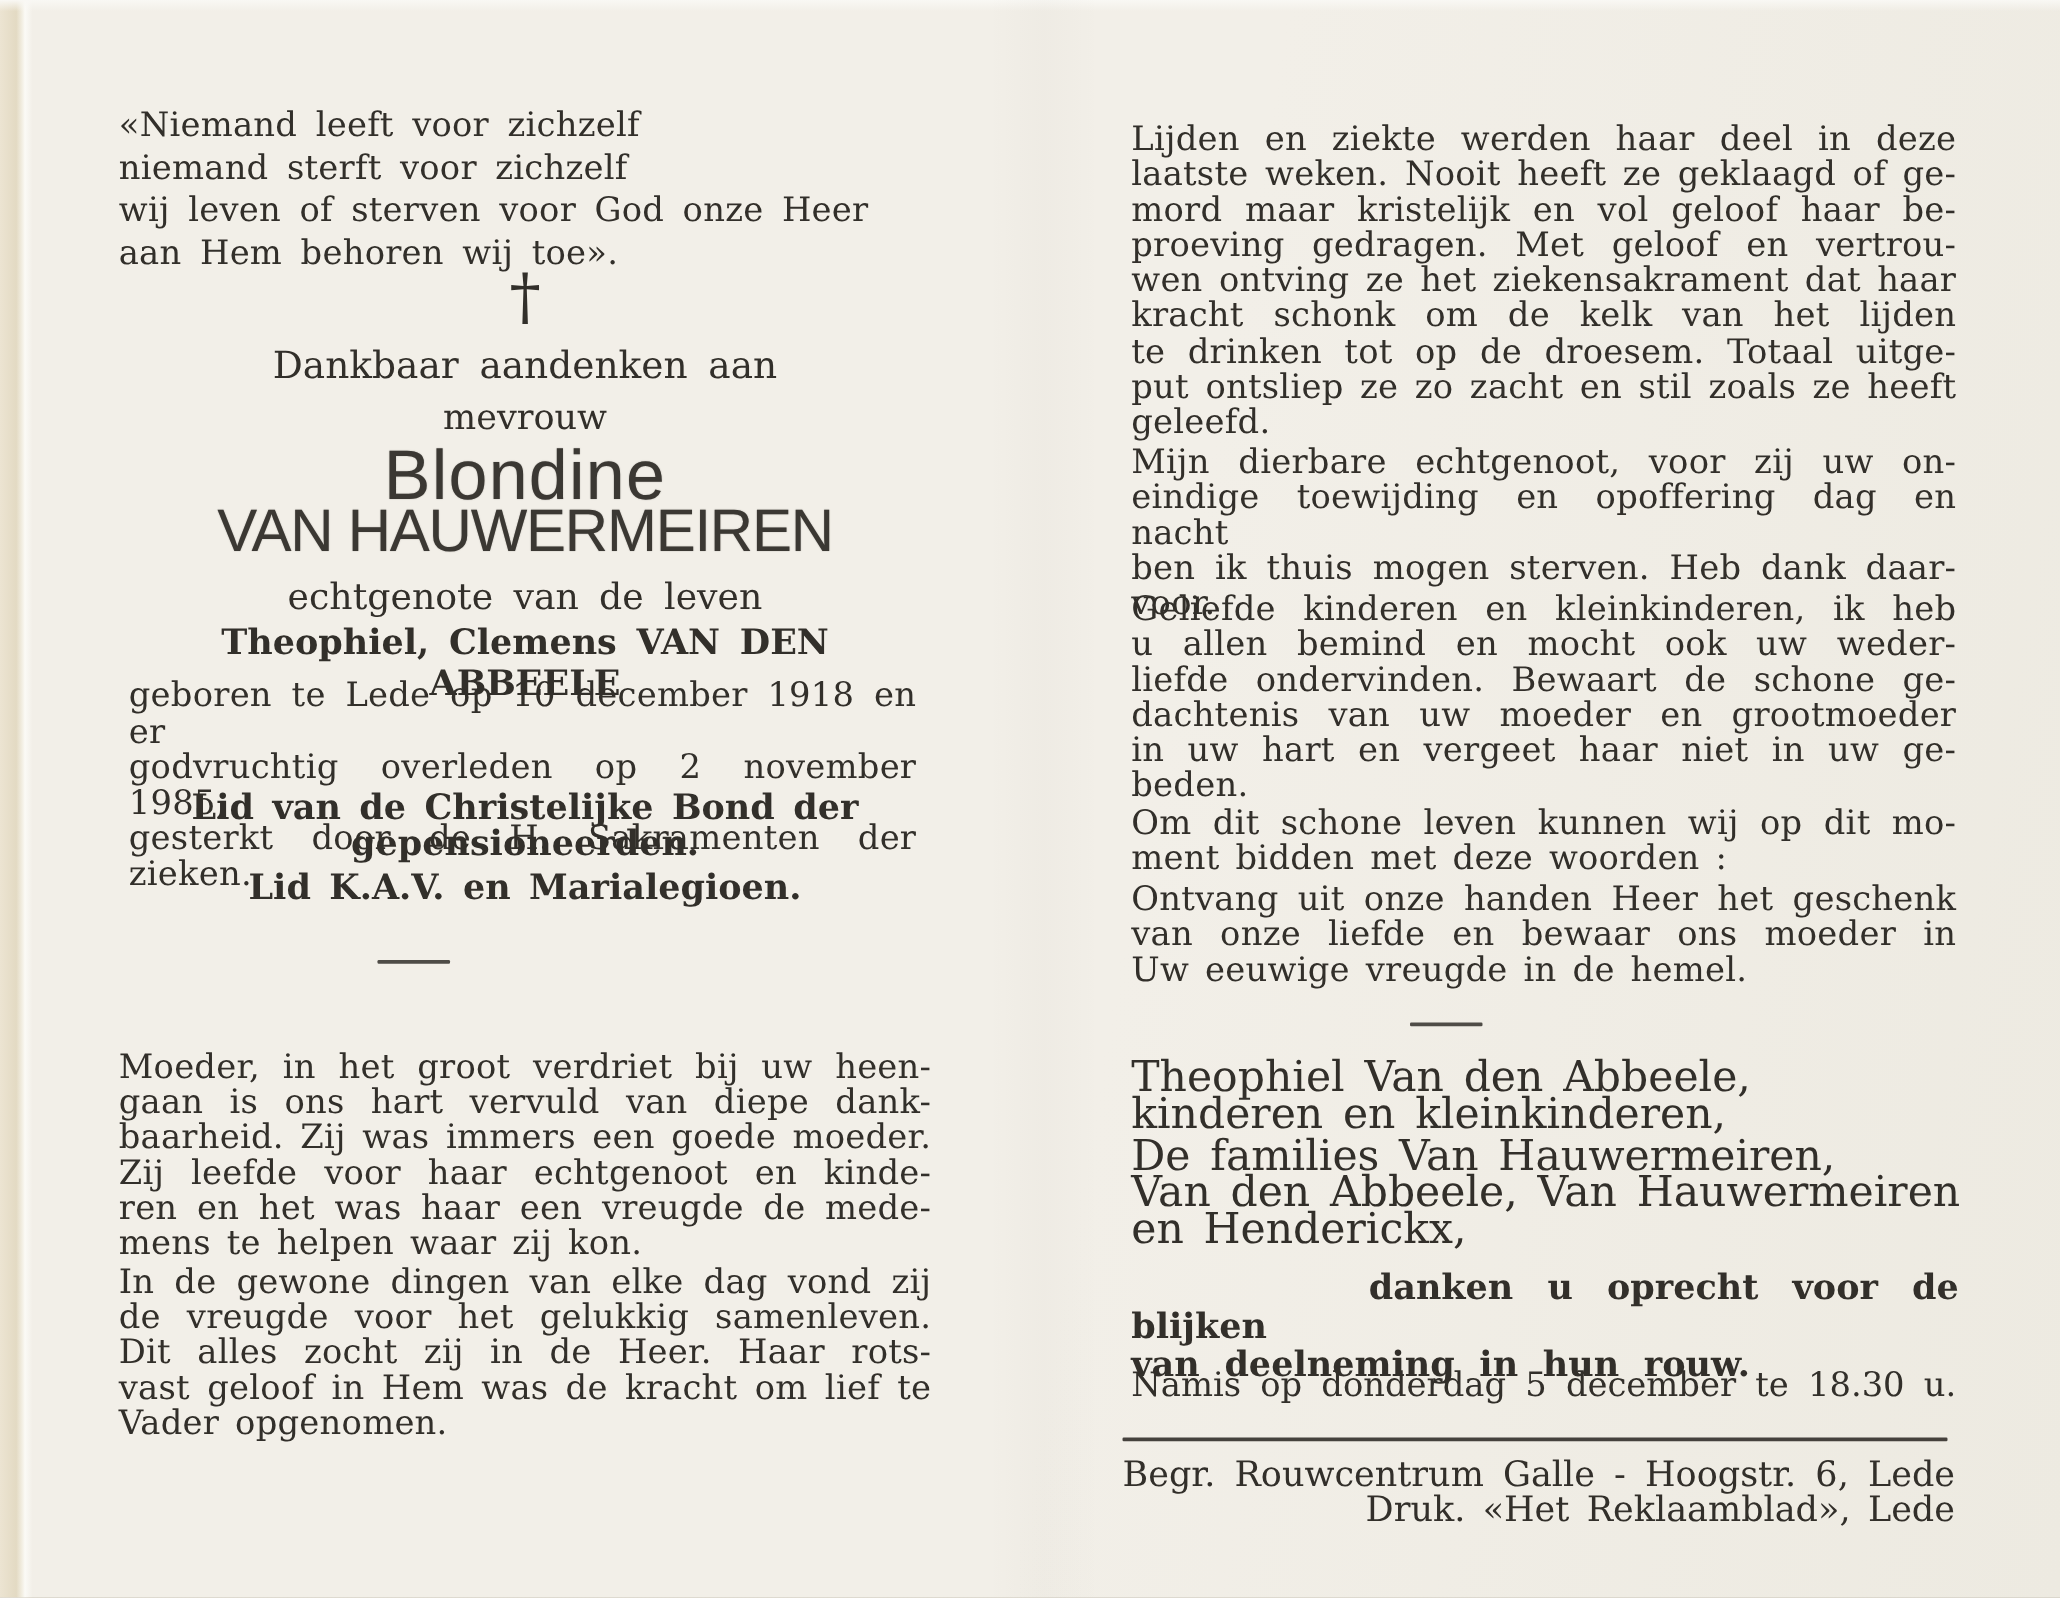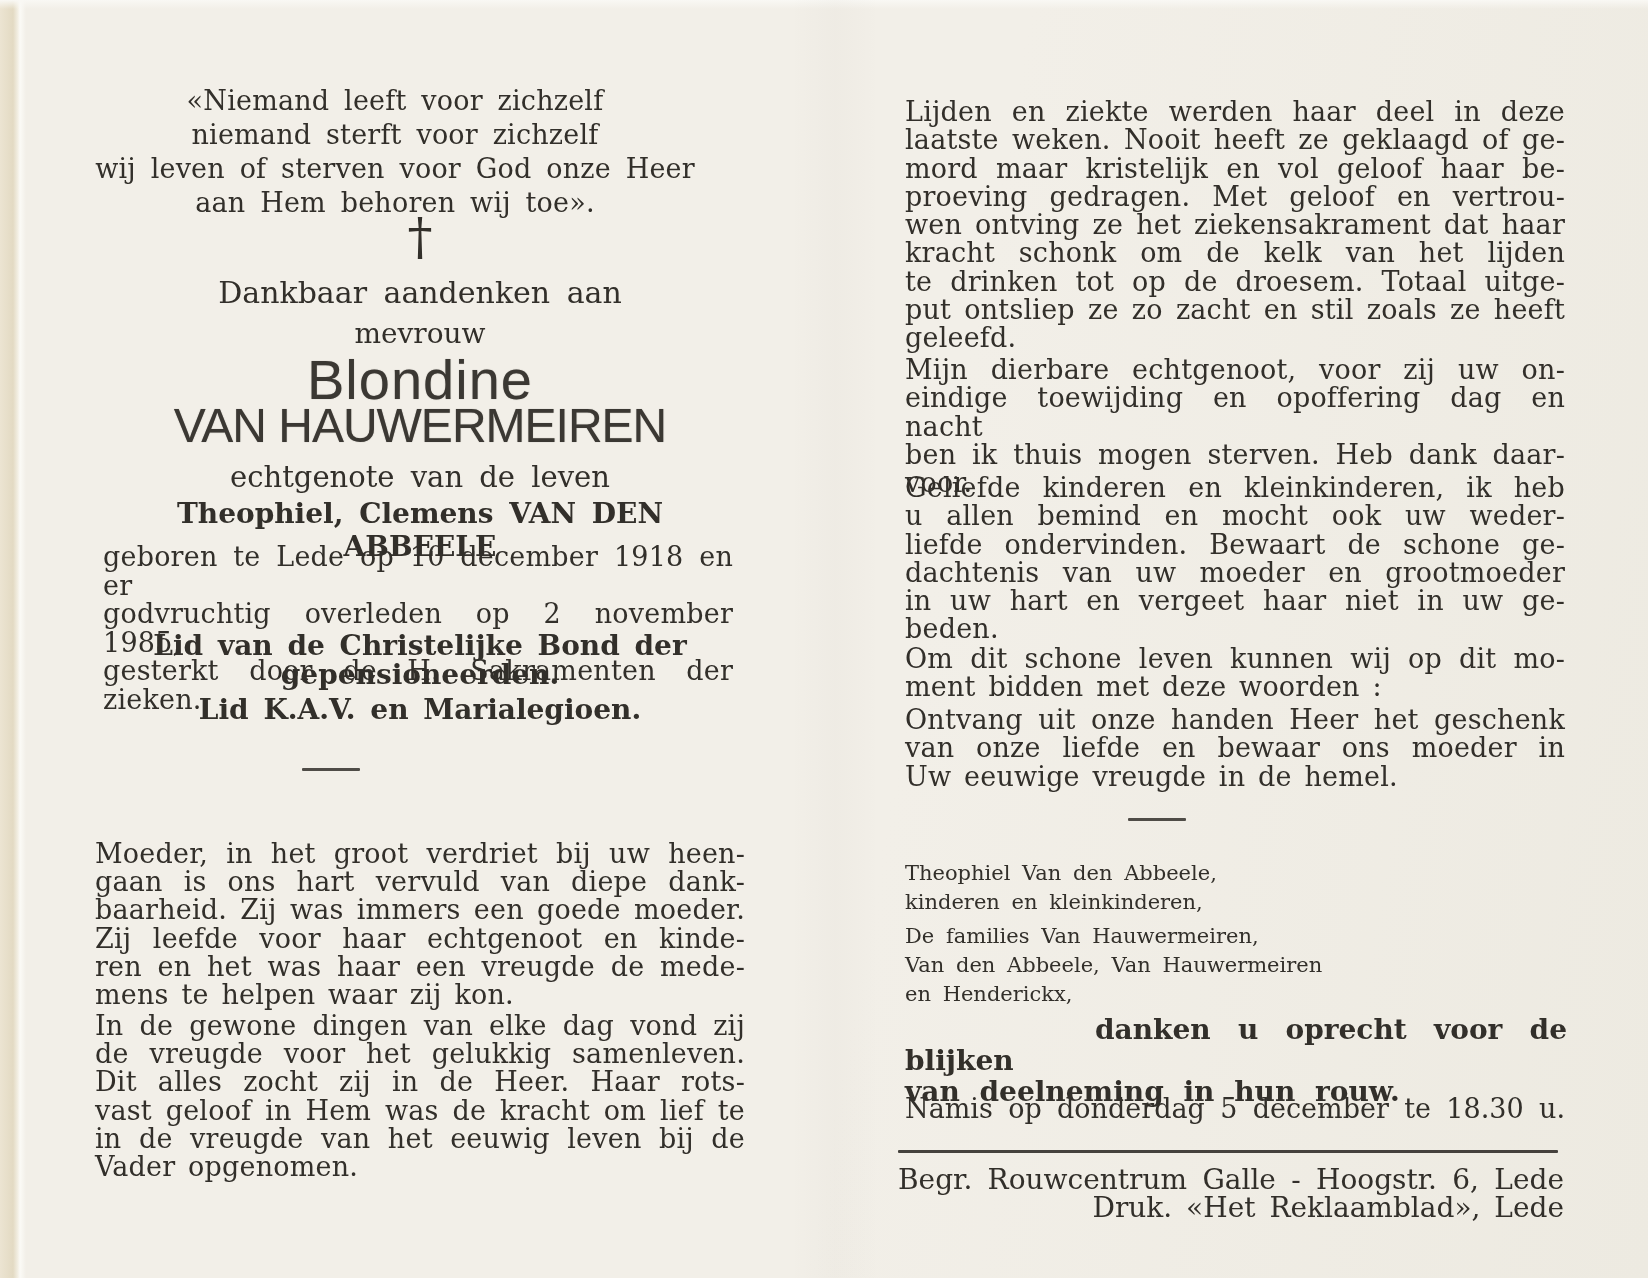--- a/index.html
+++ b/index.html
@@ -46,42 +46,42 @@
   .body-text .line{white-space:normal;}
   .just .line{text-align:justify;text-align-last:justify;}
   .just .line:last-child{text-align-last:left;}
   .just-all .line{text-align:justify;text-align-last:justify;}
   .lh-left{line-height:28.2px;}
 
   .centered{text-align:center;}
   .bold{font-weight:bold;}
   .sans{font-family:"Liberation Sans","DejaVu Sans",sans-serif;}
 
-  .quote{font-size:27px;line-height:34px;word-spacing:6px;letter-spacing:.2px;text-align:center;}
+  .quote{font-size:27px;line-height:34px;word-spacing:6px;letter-spacing:.2px;}
   .cross{font-size:50px;line-height:50px;}
   .dedication{font-size:30px;word-spacing:7px;}
   .honorific{font-size:28px;}
   .first-name{font-size:56px;letter-spacing:1px;color:#3b3833;text-shadow:0 0 1px rgba(59,56,51,.45);}
   .family-name{font-size:48px;letter-spacing:-1px;color:#3b3833;text-shadow:0 0 1px rgba(59,56,51,.45);}
   .spouse-intro{font-size:29px;word-spacing:7px;}
   .spouse-name{font-size:28px;word-spacing:6px;}
   .membership{font-size:28px;line-height:29px;word-spacing:5px;text-align:center;}
 
   .rule-small{height:3px;background:var(--ink);border-radius:1px;opacity:.85;}
   .rule-wide{height:3px;background:var(--ink);border-radius:1px;opacity:.9;}
 
   .thanks{font-size:28px;line-height:31px;font-weight:bold;word-spacing:5px;}
   .thanks .line{white-space:normal;}
   .thanks .line:first-child{text-indent:190px;text-align:justify;text-align-last:justify;}
   .thanks .line:last-child{word-spacing:10px;}
 
   .service{font-size:27px;}
   .service .line{white-space:normal;text-align:justify;text-align-last:justify;}
 
-  .mourners{font-size:21px;line-height:29px;word-spacing:5px;margin-top:11px;}
+  .mourners{font-size:34px;line-height:29px;word-spacing:5px;}
 
   .footer{font-size:28px;line-height:28px;word-spacing:5px;}
   .footer .line{white-space:normal;}
   .footer .line:first-child{text-align:justify;text-align-last:justify;}
   .footer .line:last-child{text-align:right;}
 
   
   .card *{ -webkit-font-smoothing:antialiased; }
 </style>
 </head>
@@ -138,21 +138,20 @@
         <div class="line">Zij leefde voor haar echtgenoot en kinde-</div>
         <div class="line">ren en het was haar een vreugde de mede-</div>
         <div class="line">mens te helpen waar zij kon.</div>
       </div>
 
     <div class="block body-text just lh-left" style="left:95px;top:1012px;width:650px;">
         <div class="line">In de gewone dingen van elke dag vond zij</div>
         <div class="line">de vreugde voor het gelukkig samenleven.</div>
         <div class="line">Dit alles zocht zij in de Heer. Haar rots-</div>
         <div class="line">vast geloof in Hem was de kracht om lief te</div>
-        <div class="line">in de vreugde van het eeuwig leven bij de</div>
         <div class="line">Vader opgenomen.</div>
       </div>
   </div>
 
   <div>
 
     <div class="block body-text just" style="left:905px;top:98px;width:660px;">
         <div class="line">Lijden en ziekte werden haar deel in deze</div>
         <div class="line">laatste weken. Nooit heeft ze geklaagd of ge-</div>
         <div class="line">mord maar kristelijk en vol geloof haar be-</div>

